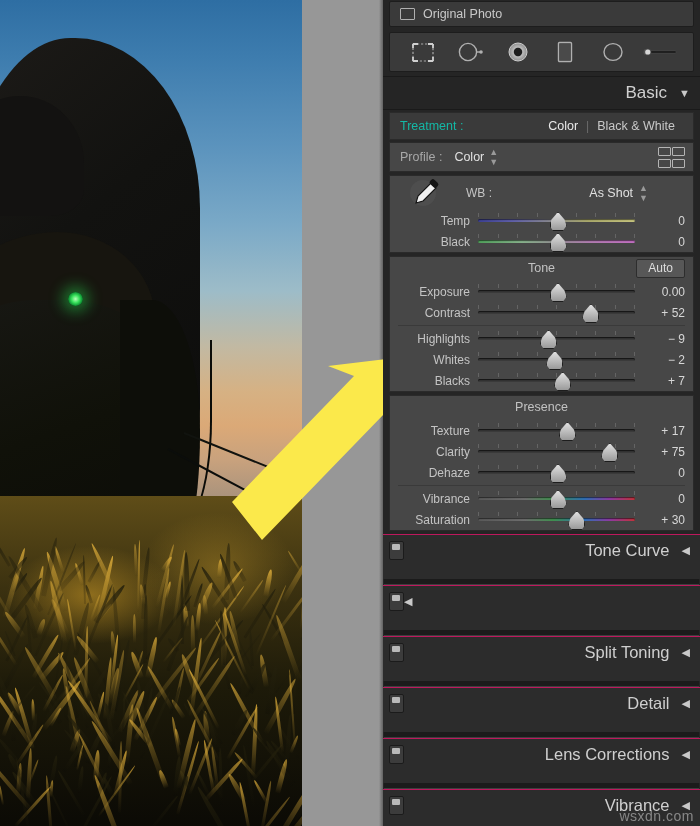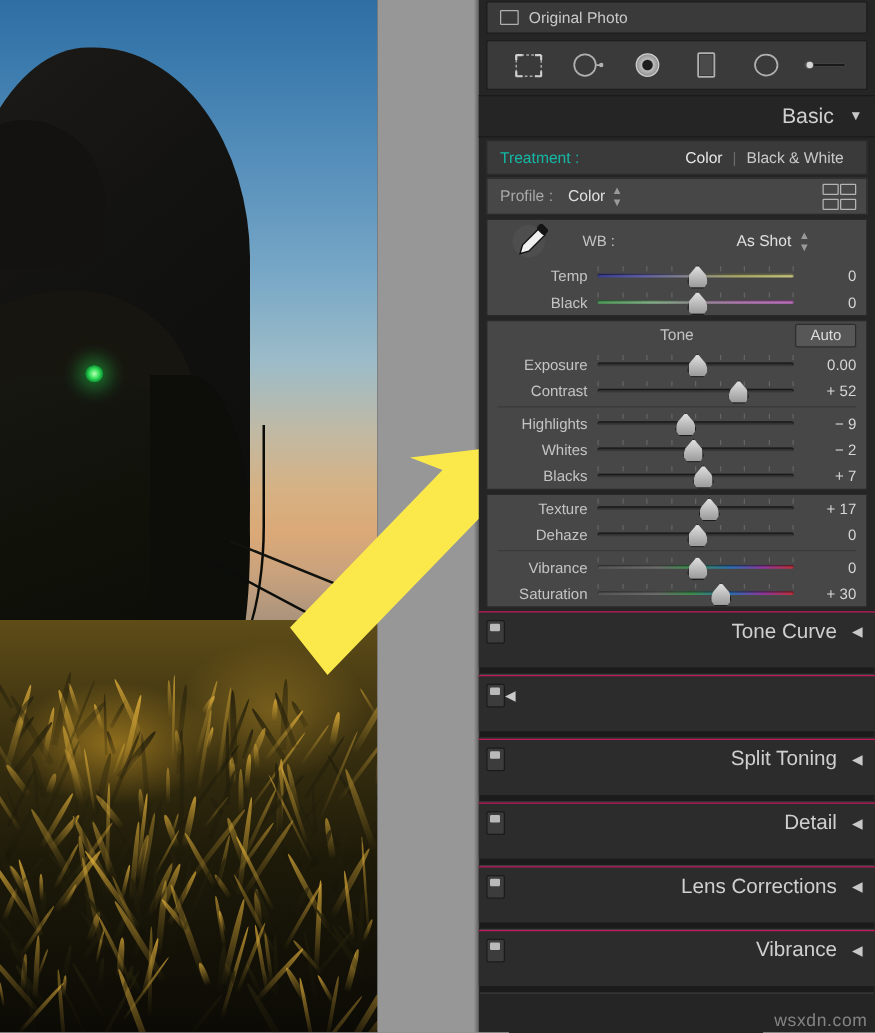--- a/index.html
+++ b/index.html
@@ -826,39 +826,61 @@
               </div>
               <div class="track"></div>
               <div class="knob" style="left: 53%;"></div>
             </div>
             <div class="val">+ 7</div>
           </div>
         </div>
     </div>
 
     <div class="grp">
+      <div class="grp-title">
+        <span>Presence</span>
+      </div>
       <div id="pres-sliders-a">
           <div class="row">
             <div class="lbl">Texture</div>
             <div class="track-wrap">
               <div class="ticks">
                 <i></i>
                 <i></i>
                 <i></i>
                 <i></i>
                 <i></i>
                 <i></i>
                 <i></i>
                 <i></i>
                 <i></i>
               </div>
               <div class="track"></div>
               <div class="knob" style="left: 56%;"></div>
             </div>
             <div class="val">+ 17</div>
+          </div>
+          <div class="row">
+            <div class="lbl">Clarity</div>
+            <div class="track-wrap">
+              <div class="ticks">
+                <i></i>
+                <i></i>
+                <i></i>
+                <i></i>
+                <i></i>
+                <i></i>
+                <i></i>
+                <i></i>
+                <i></i>
+              </div>
+              <div class="track"></div>
+              <div class="knob" style="left: 83%;"></div>
+            </div>
+            <div class="val">+ 75</div>
           </div>
           <div class="row">
             <div class="lbl">Dehaze</div>
             <div class="track-wrap">
               <div class="ticks">
                 <i></i>
                 <i></i>
                 <i></i>
                 <i></i>
                 <i></i>

